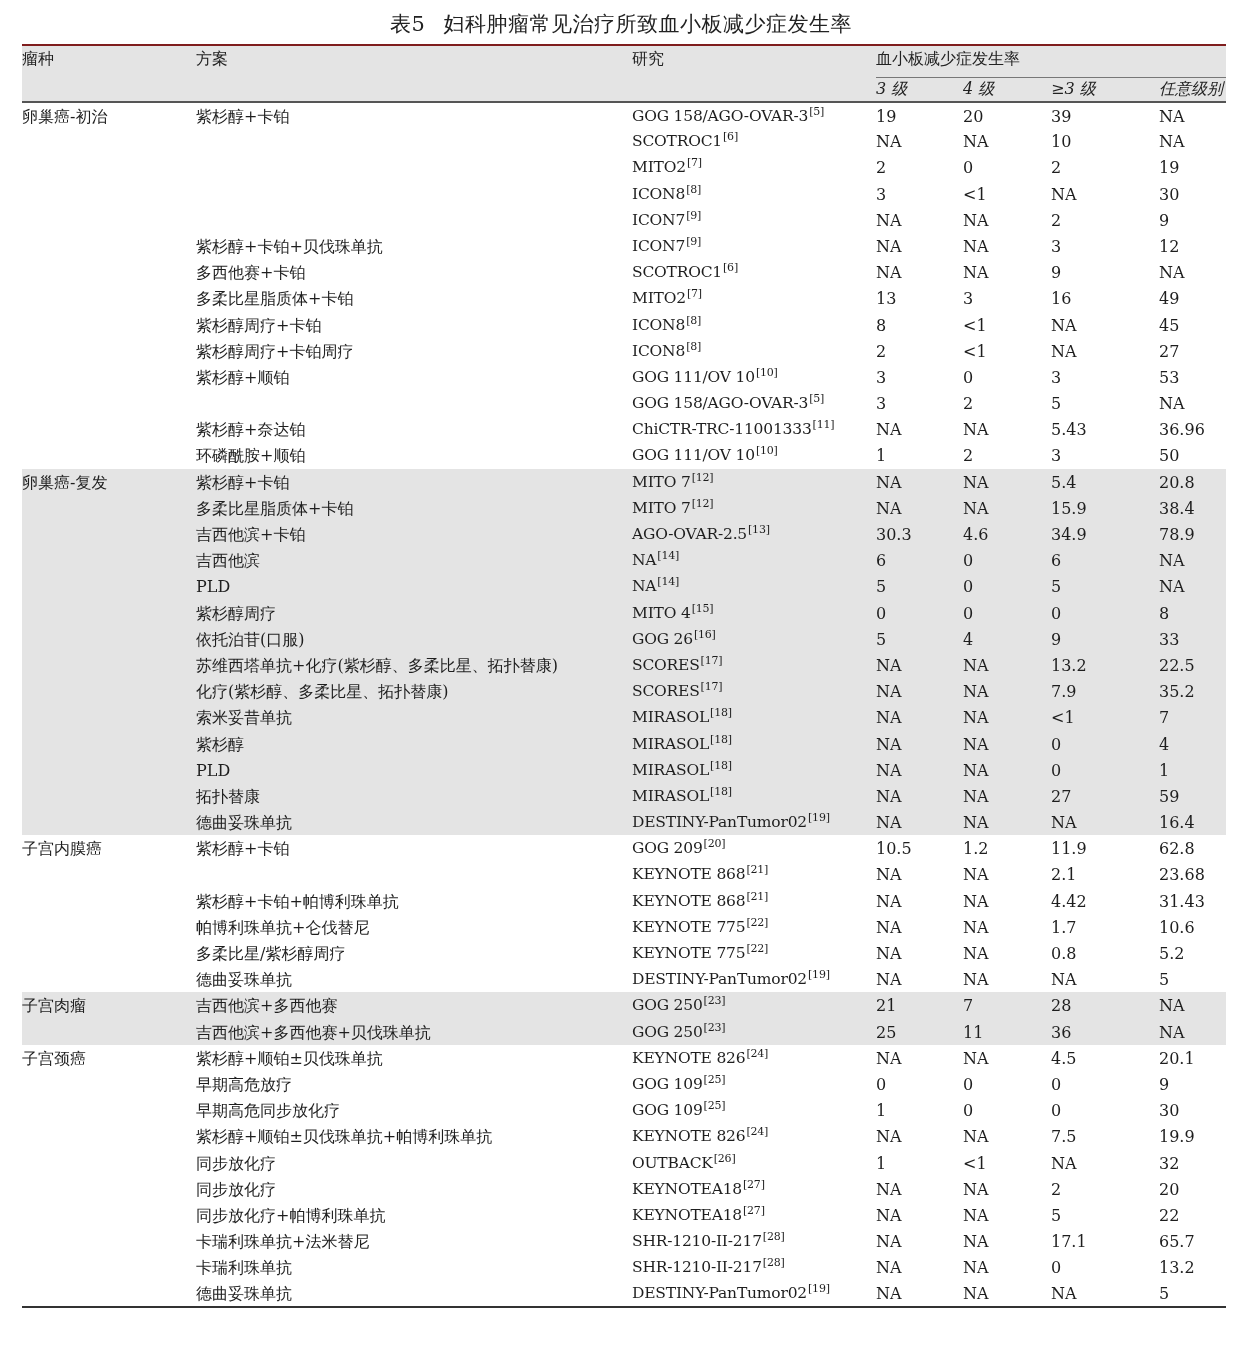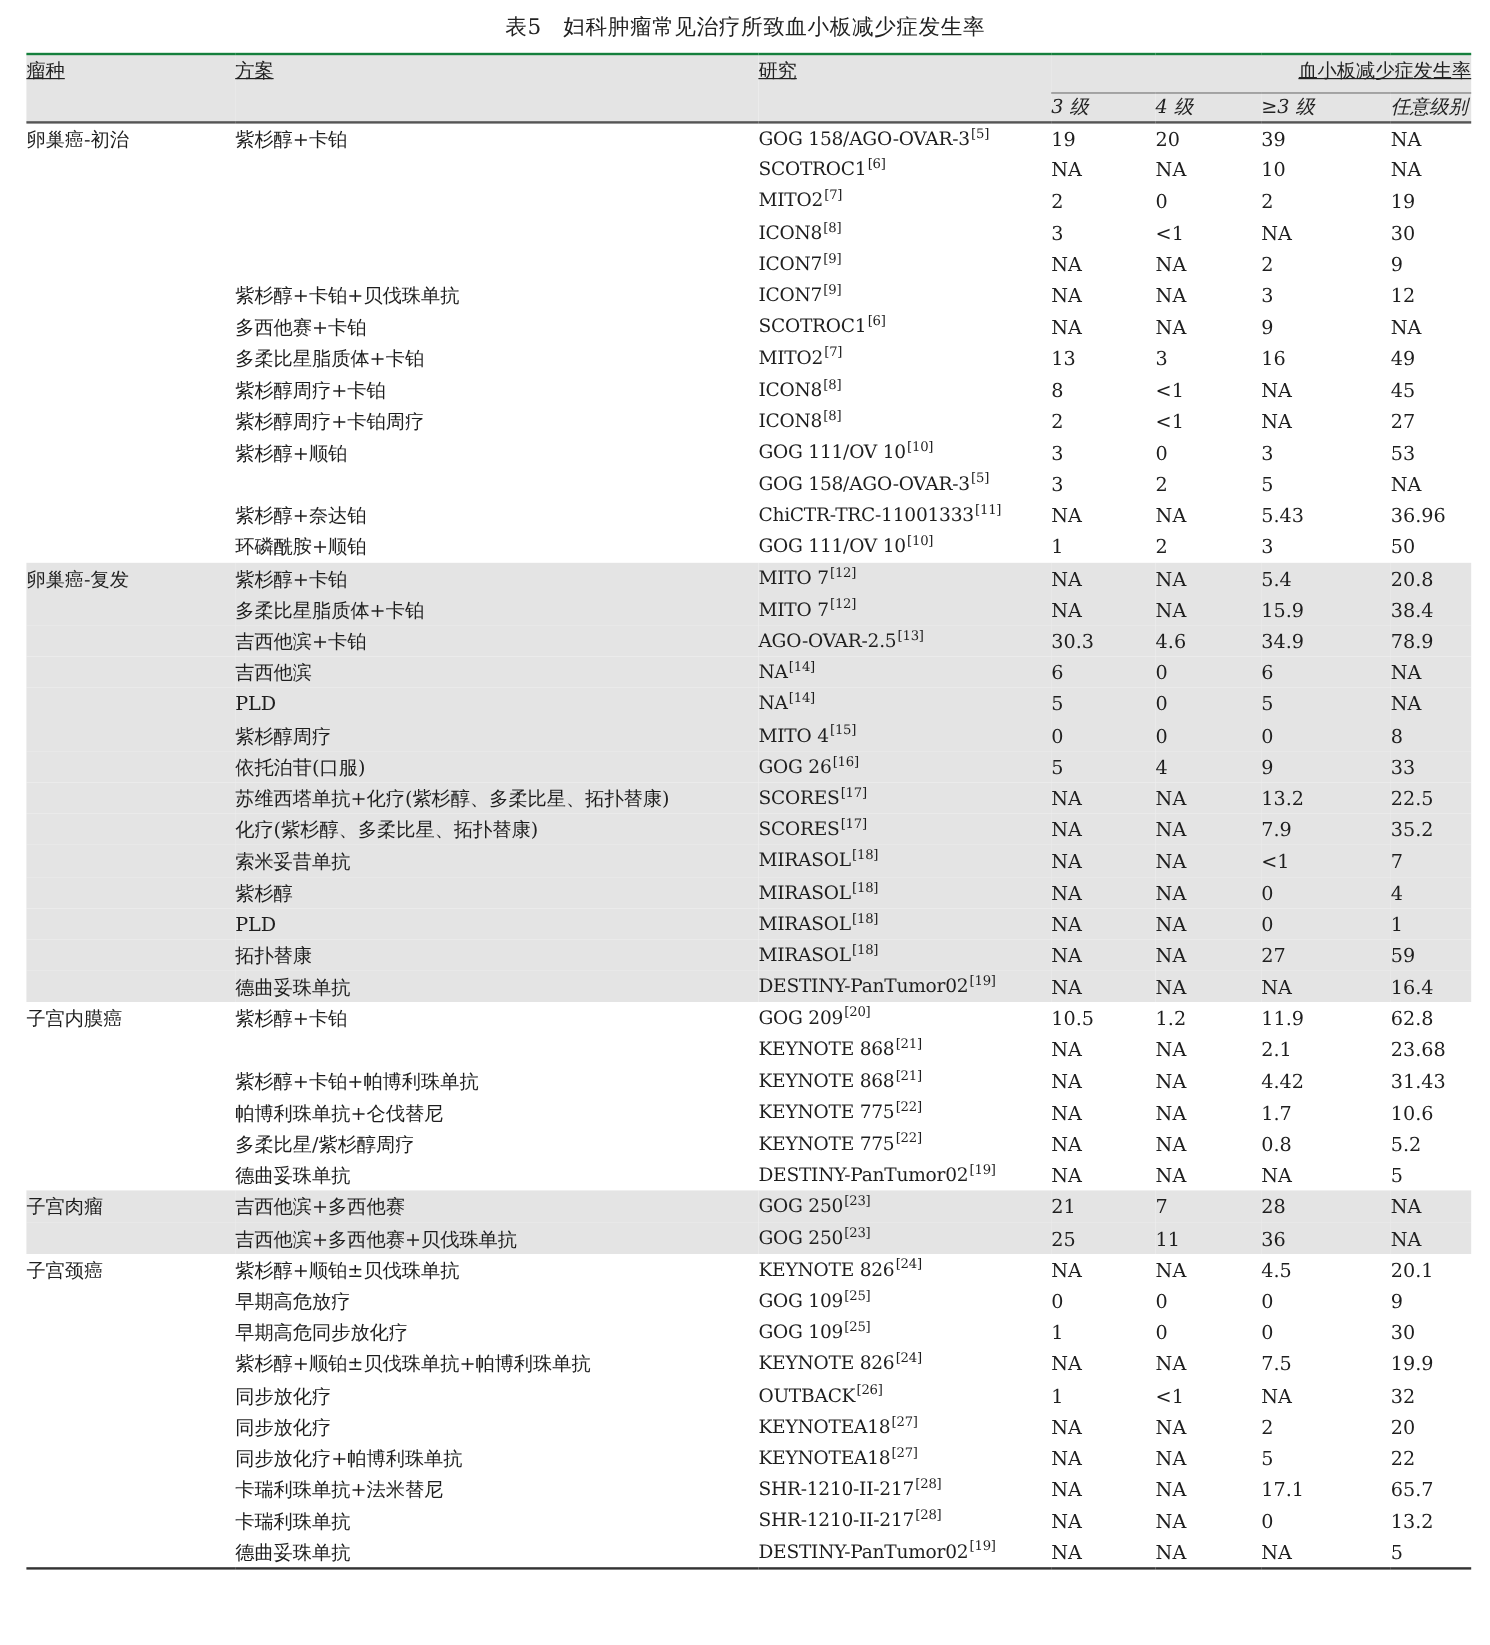--- a/index.html
+++ b/index.html
@@ -14,21 +14,21 @@
       font-family: "DejaVu Serif", "Liberation Serif", serif;
       color: #1e1e1e;
       overflow: hidden;
     }
     .caption {
       position: absolute;
       top: 10px;
       left: 0;
       width: 1242px;
       text-align: center;
-      font-size: 18px;
+      font-size: 21px;
       letter-spacing: 0.5px;
       color: #222;
     }
     .caption .num { margin-right: 18px; }
     .table-wrap {
       position: absolute;
       left: 22px;
       top: 44px;
       width: 1204px;
     }
@@ -38,33 +38,33 @@
       table-layout: fixed;
       font-size: 16px;
     }
     col.c-tumor { width: 174px; }
     col.c-regimen { width: 436px; }
     col.c-study { width: 244px; }
     col.c-g3 { width: 87px; }
     col.c-g4 { width: 88px; }
     col.c-ge3 { width: 108px; }
     col.c-any { width: 67px; }
-    thead tr.h1 th { border-top: 2px solid #15803d; text-decoration: underline; }
+    thead tr.h1 th { border-top: 2px solid #7f1d1d; }
     thead th {
       background: #e4e4e4;
       font-weight: normal;
       text-align: left;
       padding: 0;
       color: #222;
     }
     thead tr.h1 th { height: 28px; vertical-align: top; padding-top: 3px; }
     thead tr.h2 th { height: 22px; vertical-align: top; padding-top: 1px; border-bottom: 2px solid #555; }
     thead th.rowspan-head { vertical-align: middle; padding-top: 0; border-bottom: 2px solid #555; }
     thead th.group-head {
-      text-align: right;
+      text-align: left;
       border-bottom: 1px solid #777;
     }
     thead tr.h2 th.grade { white-space: nowrap; font-style: italic; }
     tbody td {
       height: 26.2px;
       padding: 0;
       vertical-align: top;
       padding-top: 4px;
       box-sizing: border-box;
       white-space: nowrap;

